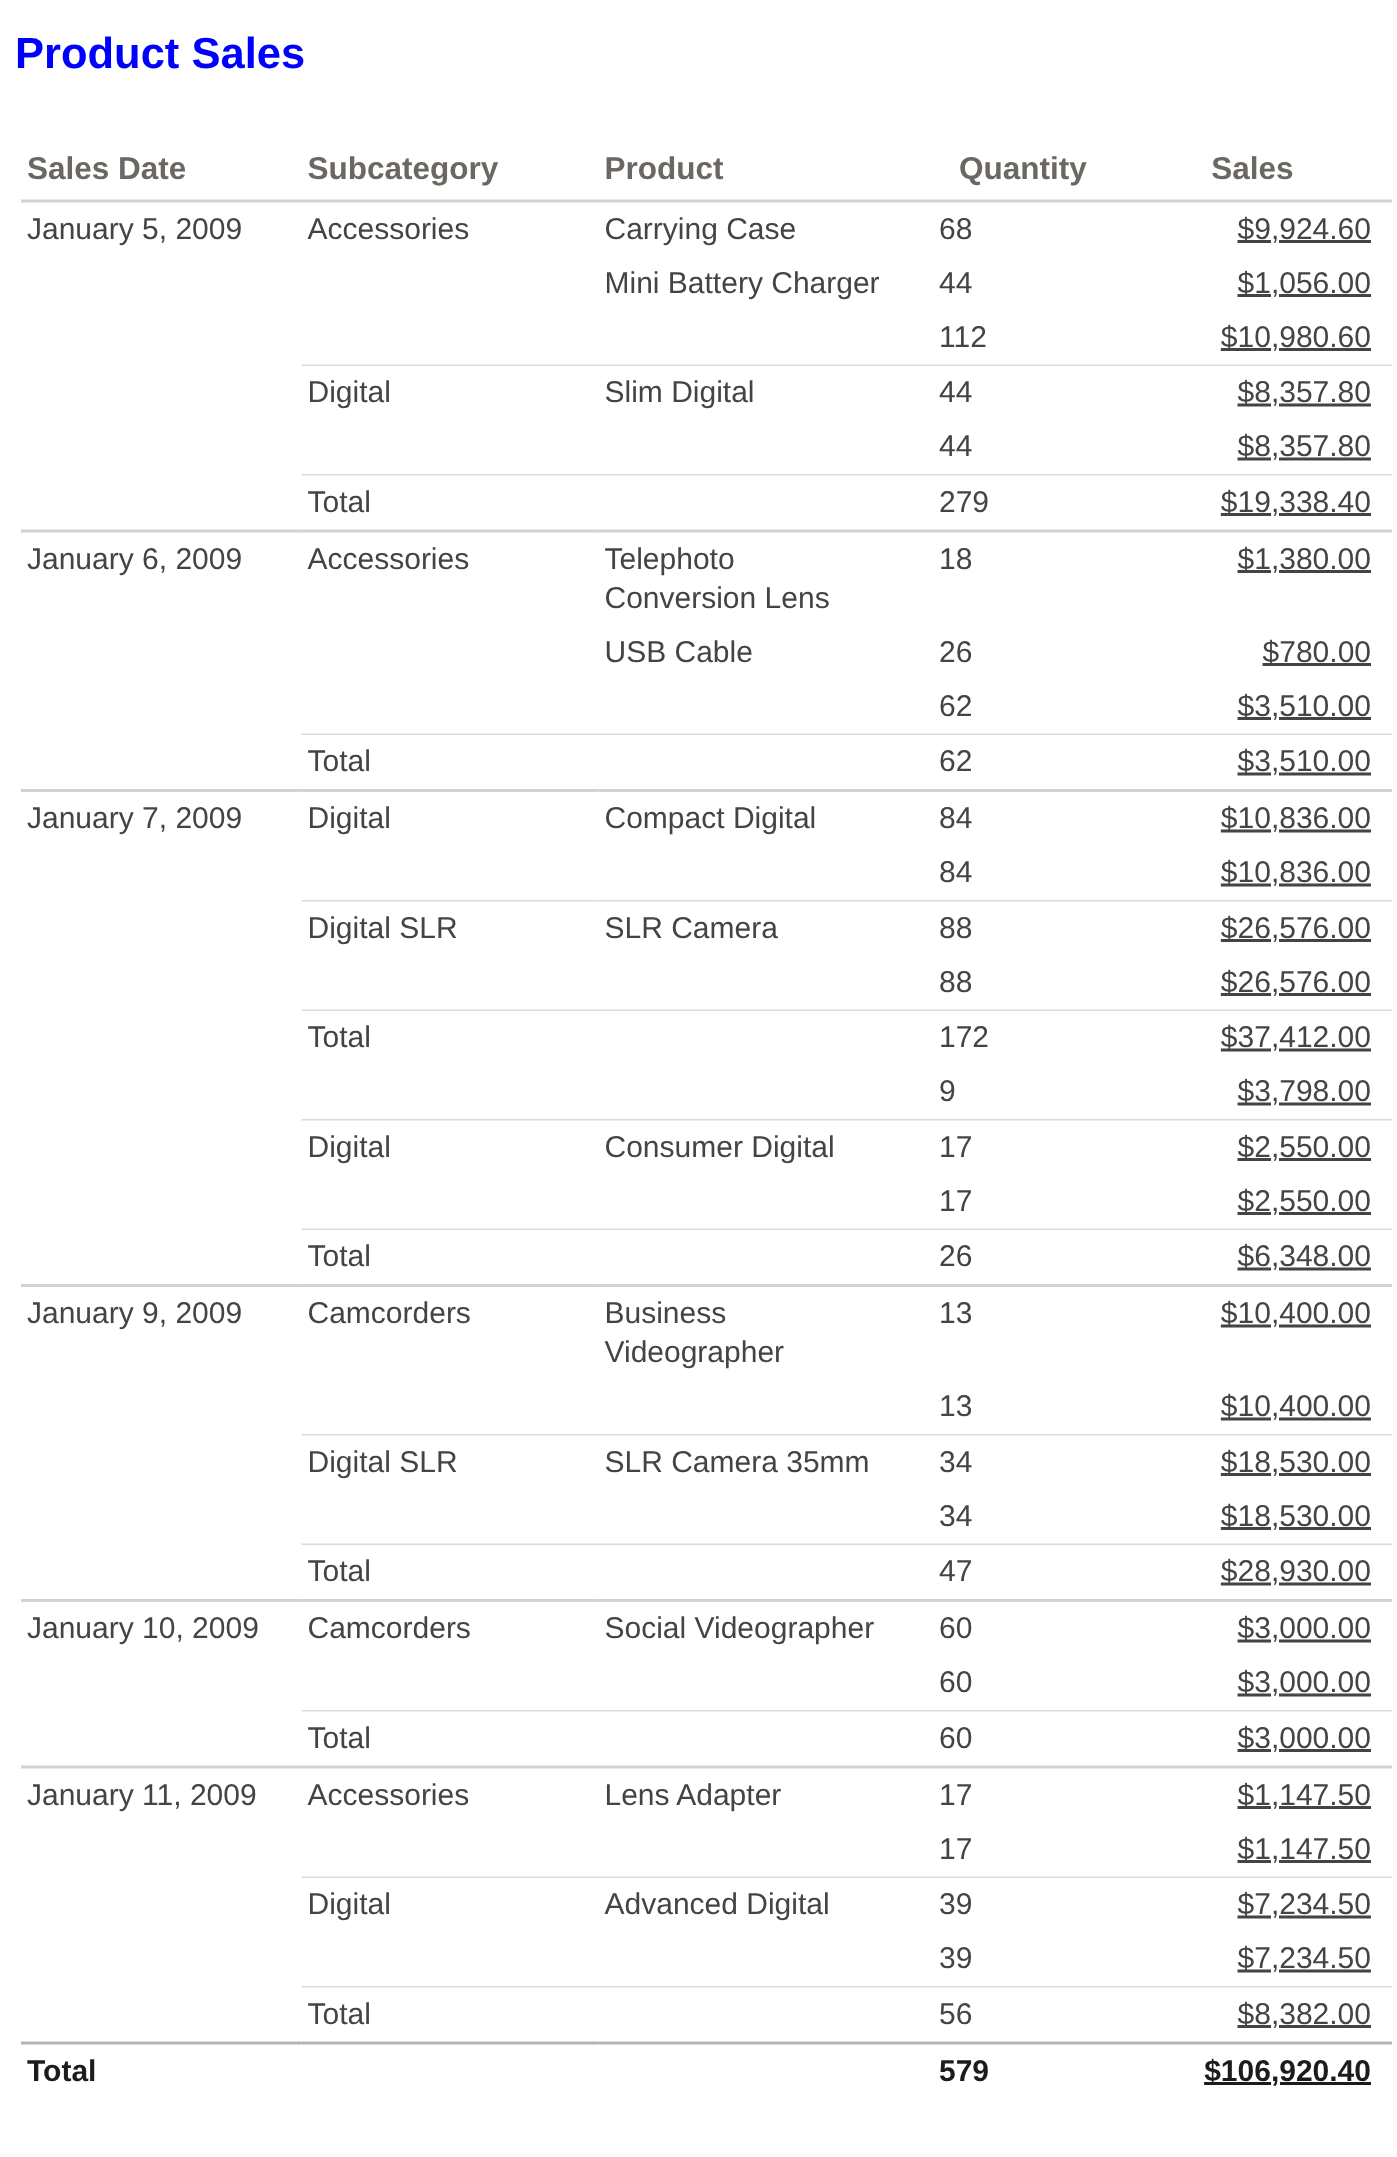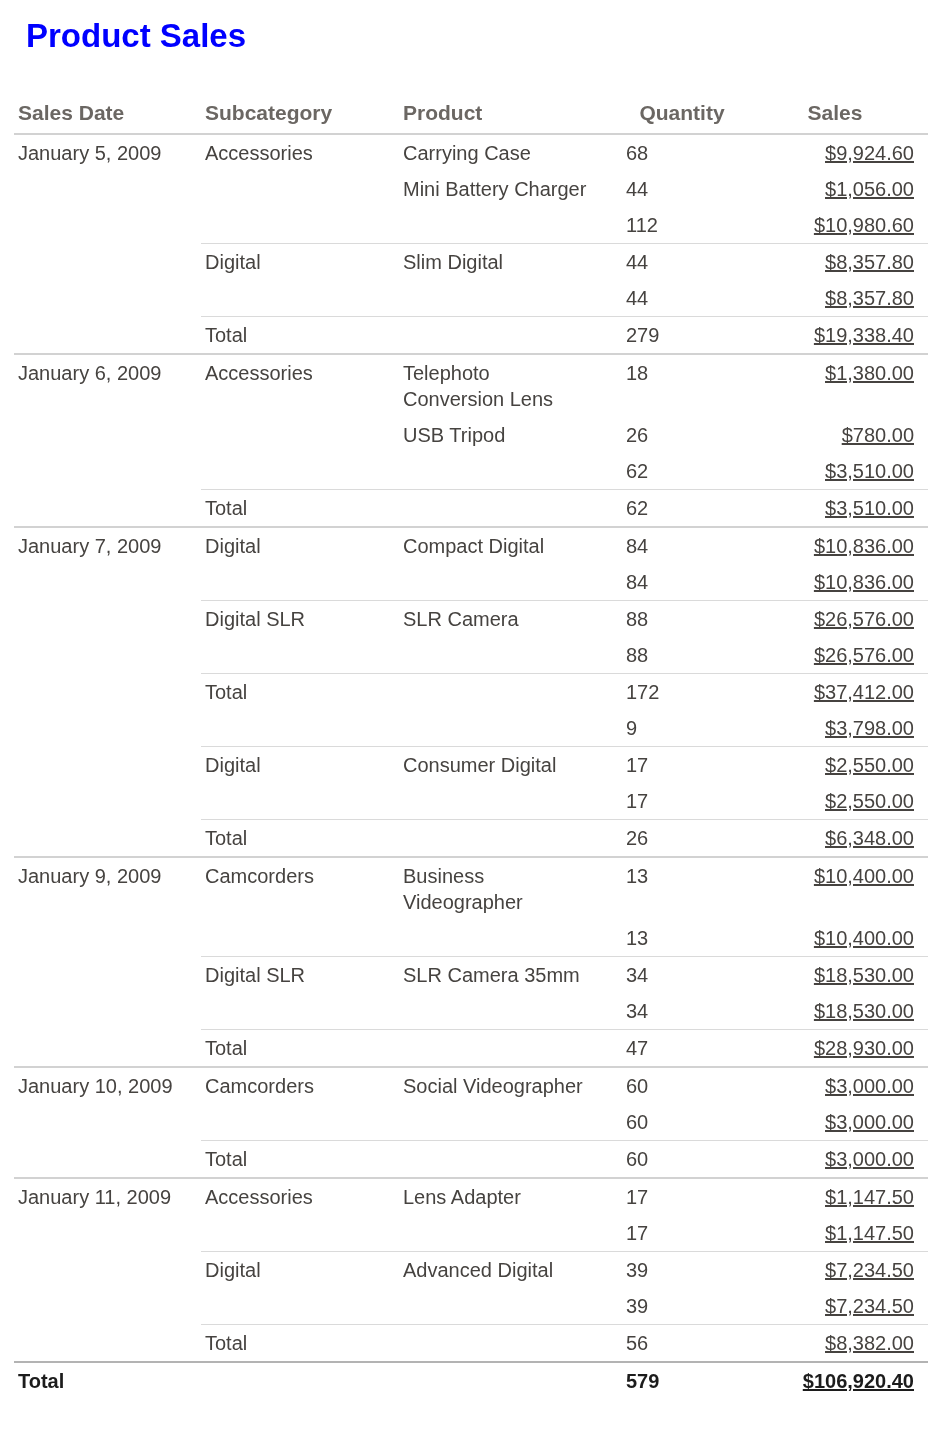--- a/index.html
+++ b/index.html
@@ -3,23 +3,23 @@
 <meta charset="utf-8">
 <style>
   html,body{margin:0;padding:0;background:#fff;}
   body{
     width:931px;min-height:1438px;
     font-family:"Liberation Sans","DejaVu Sans",sans-serif;
     -webkit-font-smoothing:antialiased;
   }
   .report-title{
     color:var(--c-title,#0000ff);
-    font-size:33px;
+    font-size:29px;
     font-weight:700;
-    margin:18px 0 0 26px;
+    margin:18px 0 0 10px;
     line-height:36px;
   }
   table.sales-table{
     border-collapse:collapse;
     table-layout:fixed;
     width:914px;
     margin:41px 0 0 14px;
   }
   th{
     font-size:21px;
@@ -120,21 +120,21 @@
         <td>January 6, 2009</td>
         <td>Accessories</td>
         <td class="product">Telephoto
 Conversion Lens</td>
         <td class="qty">18</td>
         <td class="sales">$1,380.00</td>
       </tr>
       <tr>
         <td></td>
         <td></td>
-        <td class="product">USB Tripod</td>
+        <td class="product">USB Cable</td>
         <td class="qty">26</td>
         <td class="sales">$780.00</td>
       </tr>
       <tr>
         <td></td>
         <td></td>
         <td class="product"></td>
         <td class="qty">62</td>
         <td class="sales">$3,510.00</td>
       </tr>

